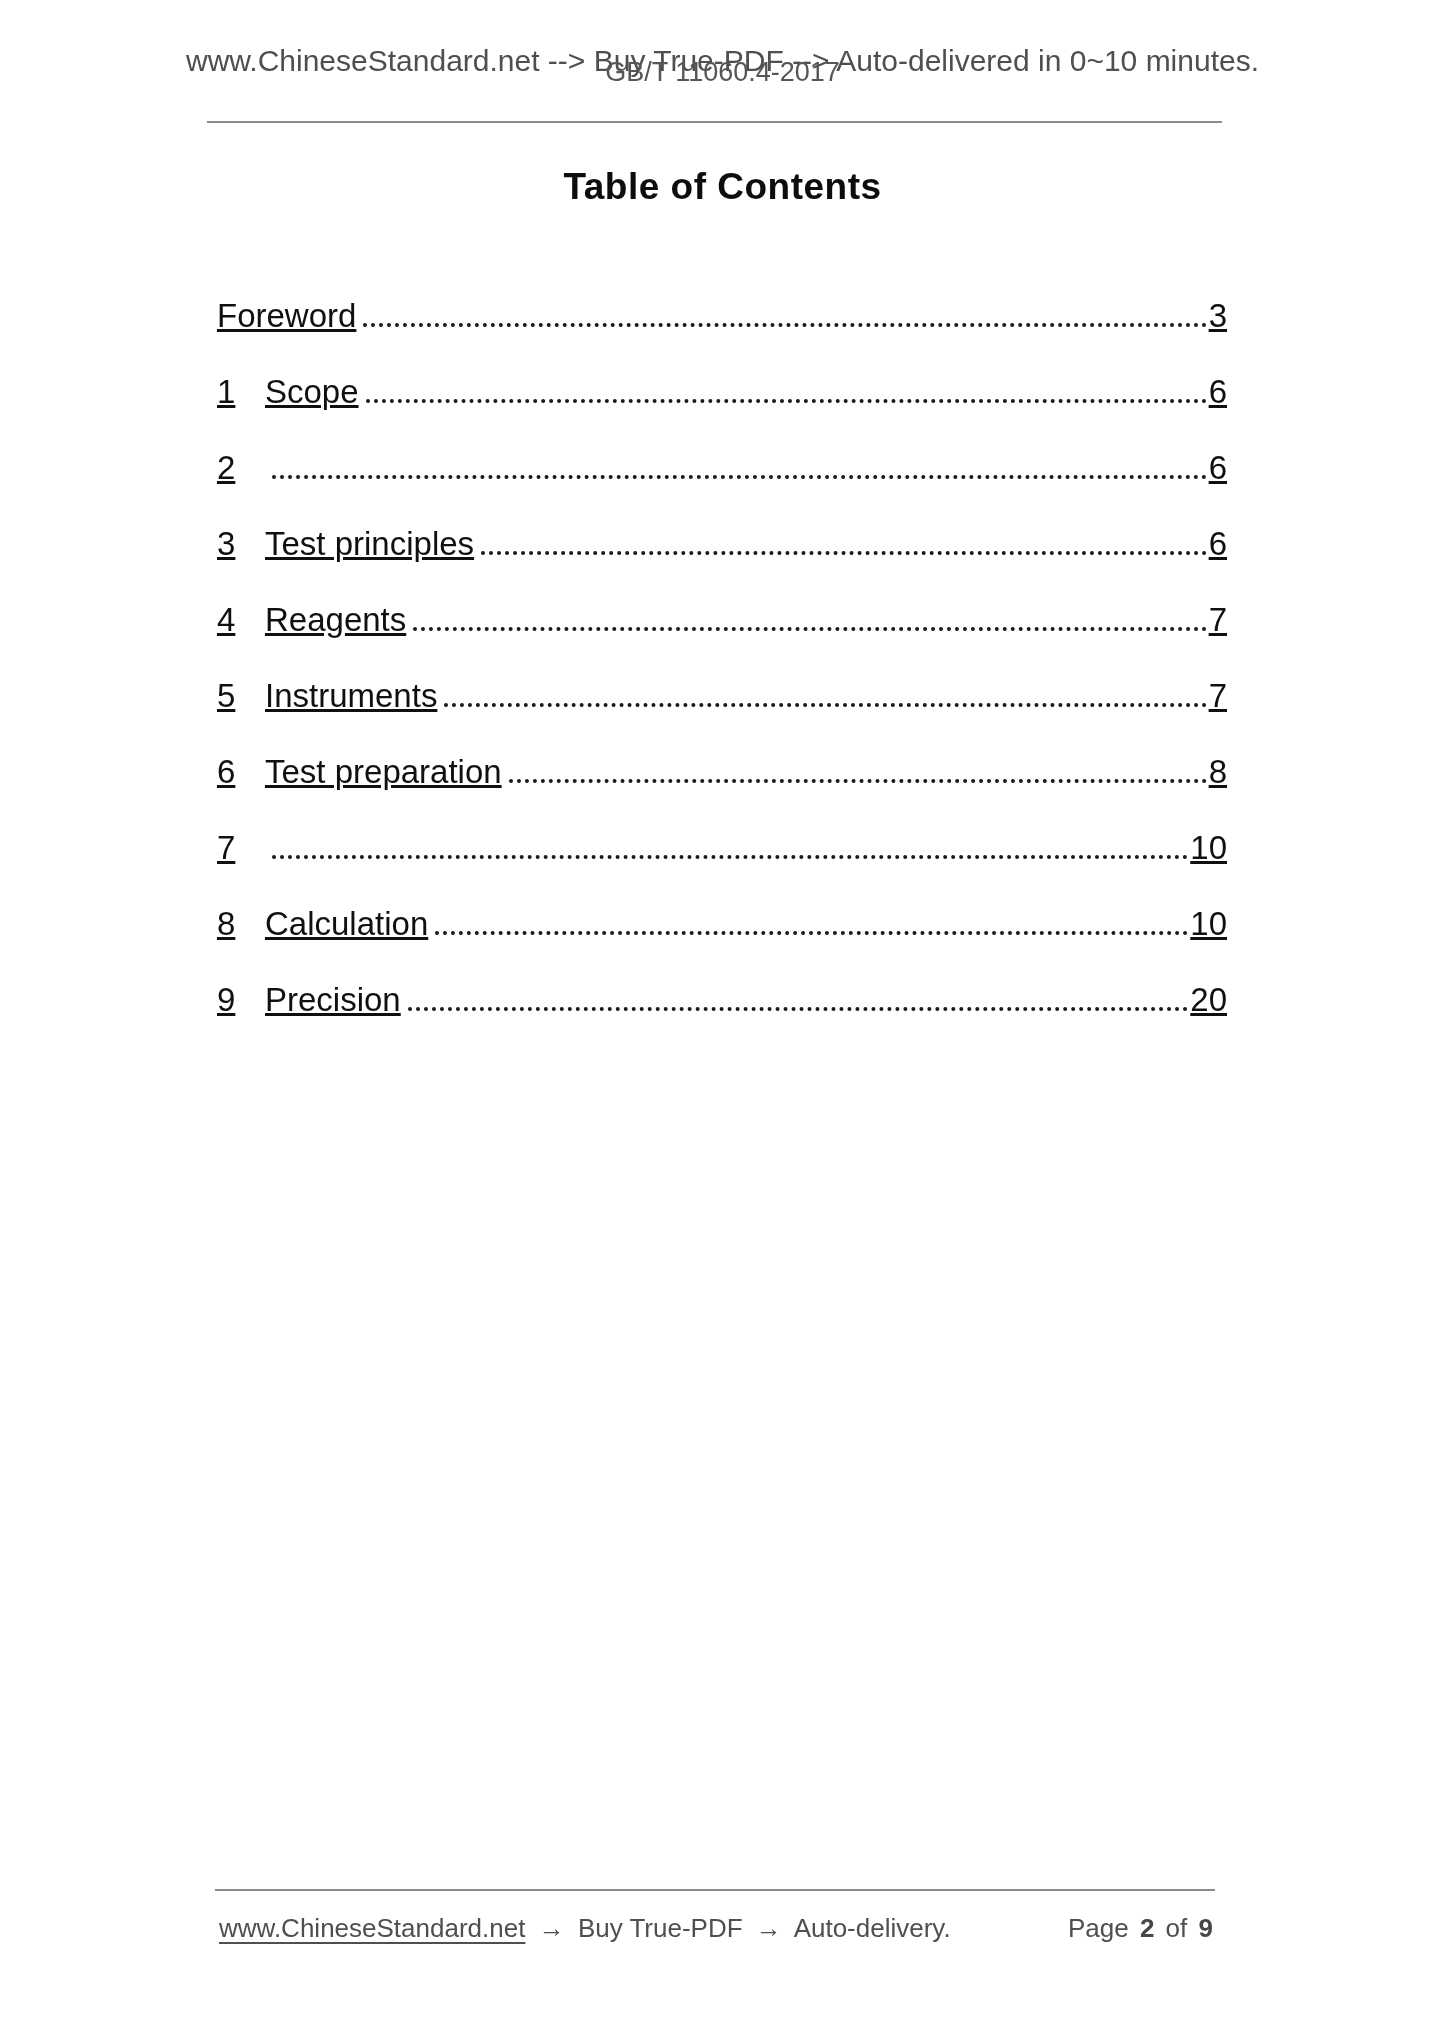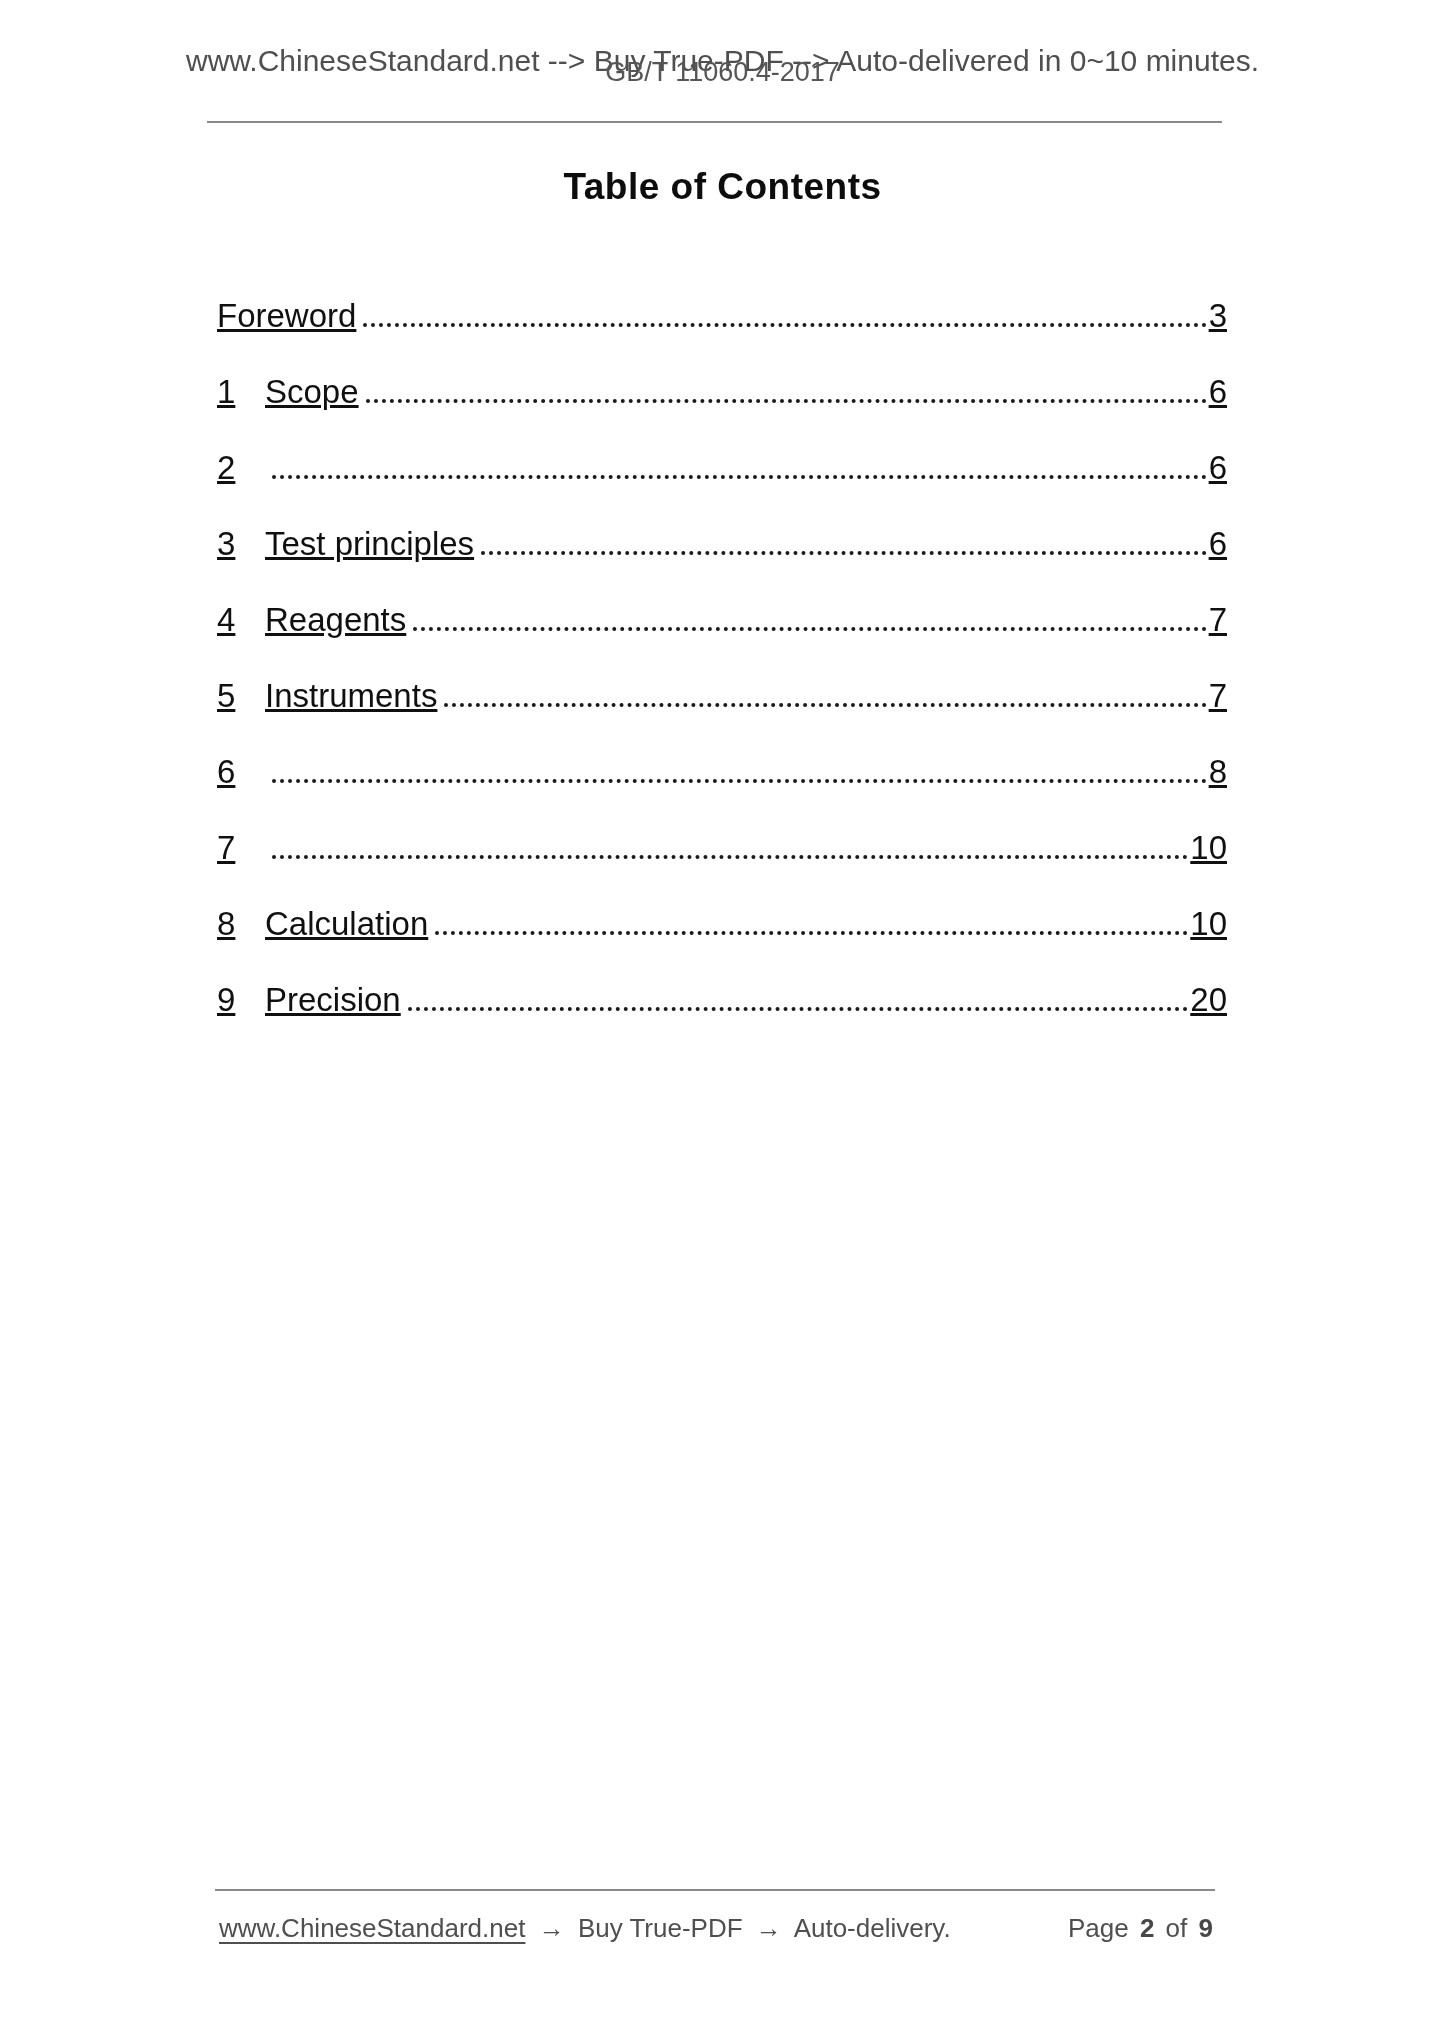--- a/index.html
+++ b/index.html
@@ -173,20 +173,21 @@
       <span class="toc-page">7</span>
     </div>
       <div class="toc-row">
       <span class="toc-num">5</span>
       <span class="toc-label">Instruments</span>
       <span class="toc-dots"></span>
       <span class="toc-page">7</span>
     </div>
       <div class="toc-row">
       <span class="toc-num">6</span>
+      <span class="toc-label">Test preparation</span>
       <span class="toc-dots"></span>
       <span class="toc-page">8</span>
     </div>
       <div class="toc-row">
       <span class="toc-num">7</span>
       <span class="toc-dots"></span>
       <span class="toc-page">10</span>
     </div>
       <div class="toc-row">
       <span class="toc-num">8</span>

